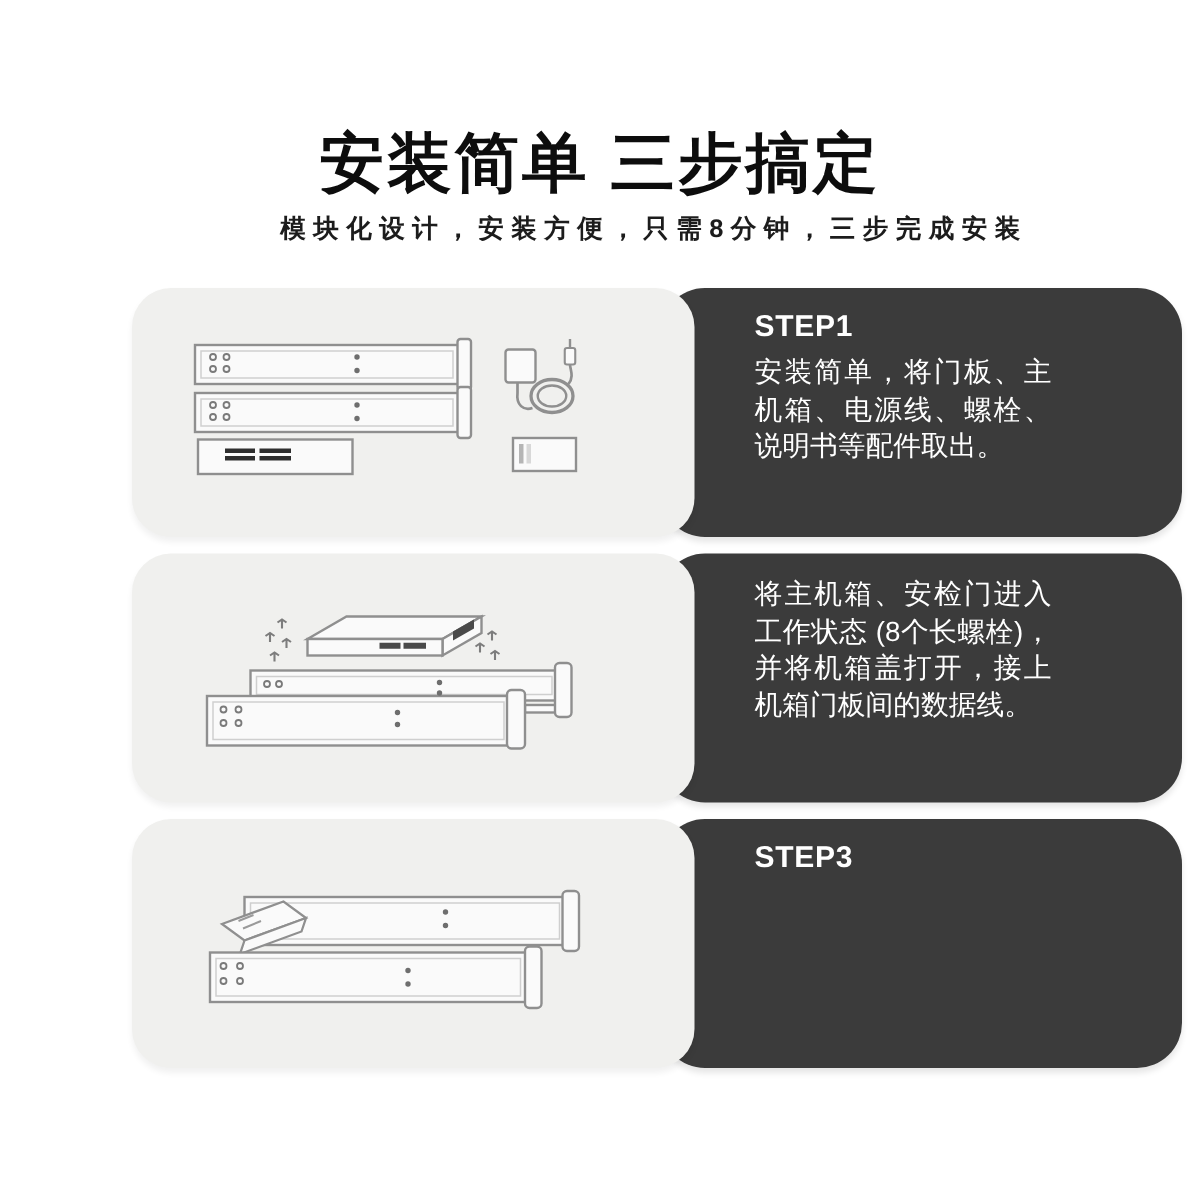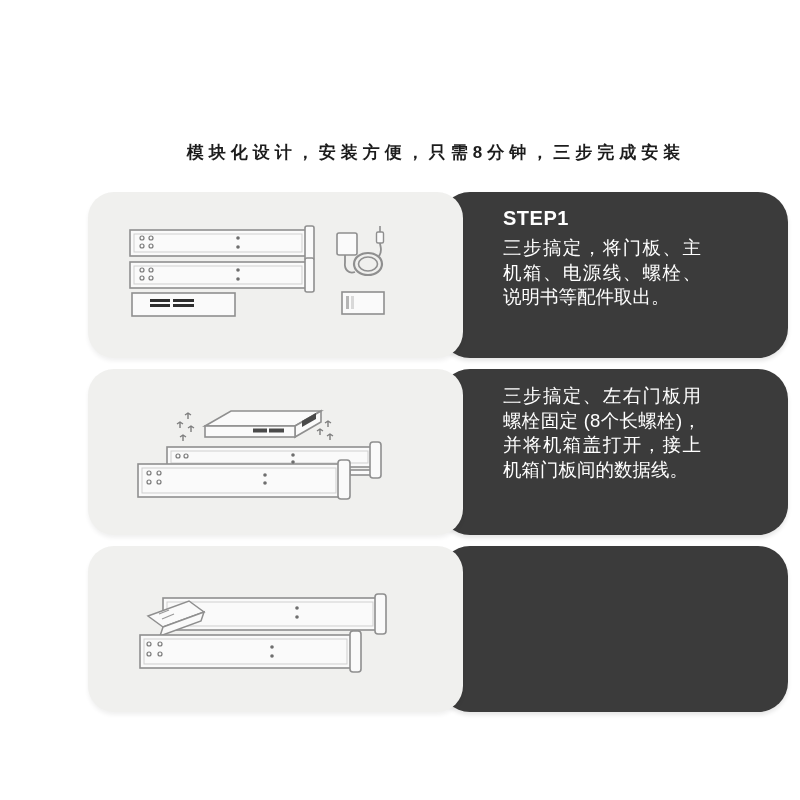--- a/index.html
+++ b/index.html
@@ -53,27 +53,28 @@
   .step-desc {
     font-size: 18.5px; line-height: 24.5px; font-weight: 500;
     text-align: justify; text-align-last: left;
   }
 </style>
 </head>
 <body>
 
 <div class="page">
 
+  <h1 class="title">安装简单 三步搞定</h1>
   <div class="subtitle">模块化设计，安装方便，只需8分钟，三步完成安装</div>
 
   <section class="row row-1">
     <div class="dark-panel">
       <div class="step-content">
         <div class="step-label">STEP1</div>
-        <div class="step-desc">三步搞定，将门板、主机箱、电源线、螺栓、说明书等配件取出。</div>
+        <div class="step-desc">安装简单，将门板、主机箱、电源线、螺栓、说明书等配件取出。</div>
       </div>
     </div>
     <div class="light-panel">
       <svg viewBox="0 0 375 166">
         <g stroke="#8f8f8f" stroke-width="1.6" fill="#fafafa">
 
           <rect x="42" y="38" width="176" height="26"></rect>
           <rect x="46" y="42" width="168" height="18" stroke="#cfcfcf" stroke-width="1" fill="none"></rect>
           <rect x="217" y="34" width="9" height="34" rx="2"></rect>
 
@@ -124,21 +125,21 @@
 
         <rect x="258" y="104" width="3" height="13" fill="#b5b5b5"></rect>
         <rect x="263" y="104" width="3" height="13" fill="#d8d8d8"></rect>
       </svg>
     </div>
   </section>
 
   <section class="row row-2">
     <div class="dark-panel">
       <div class="step-content">
-        <div class="step-desc">三步搞定、左右门板用螺栓固定 (8个长螺栓)，并将机箱盖打开，接上机箱门板间的数据线。</div>
+        <div class="step-desc">将主机箱、安检门进入工作状态 (8个长螺栓)，并将机箱盖打开，接上机箱门板间的数据线。</div>
       </div>
     </div>
     <div class="light-panel">
       <svg viewBox="0 0 375 166">
 
         <g stroke="#7d7d7d" stroke-width="1.4" fill="none">
           <path d="M100,50 l0,-6 m-3,2 l3,-2 3,2"></path>
           <path d="M92,59 l0,-6 m-3,2 l3,-2 3,2"></path>
           <path d="M103,63 l0,-6 m-3,2 l3,-2 3,2"></path>
           <path d="M95,72 l0,-6 m-3,2 l3,-2 3,2"></path>
@@ -184,20 +185,21 @@
           <circle cx="177" cy="106" r="1.8"></circle>
             <circle cx="177" cy="114" r="1.8"></circle>
         </g>
       </svg>
     </div>
   </section>
 
   <section class="row row-3">
     <div class="dark-panel">
       <div class="step-content">
+        <div class="step-label">STEP3</div>
       </div>
     </div>
     <div class="light-panel">
       <svg viewBox="0 0 375 166">
 
         <g stroke="#8f8f8f" stroke-width="1.6" fill="#fafafa">
           <rect x="75" y="52" width="214" height="32"></rect>
           <rect x="79" y="56" width="206" height="24" stroke="#cfcfcf" stroke-width="1" fill="none"></rect>
           <rect x="287" y="48" width="11" height="40" rx="3"></rect>
         </g>

